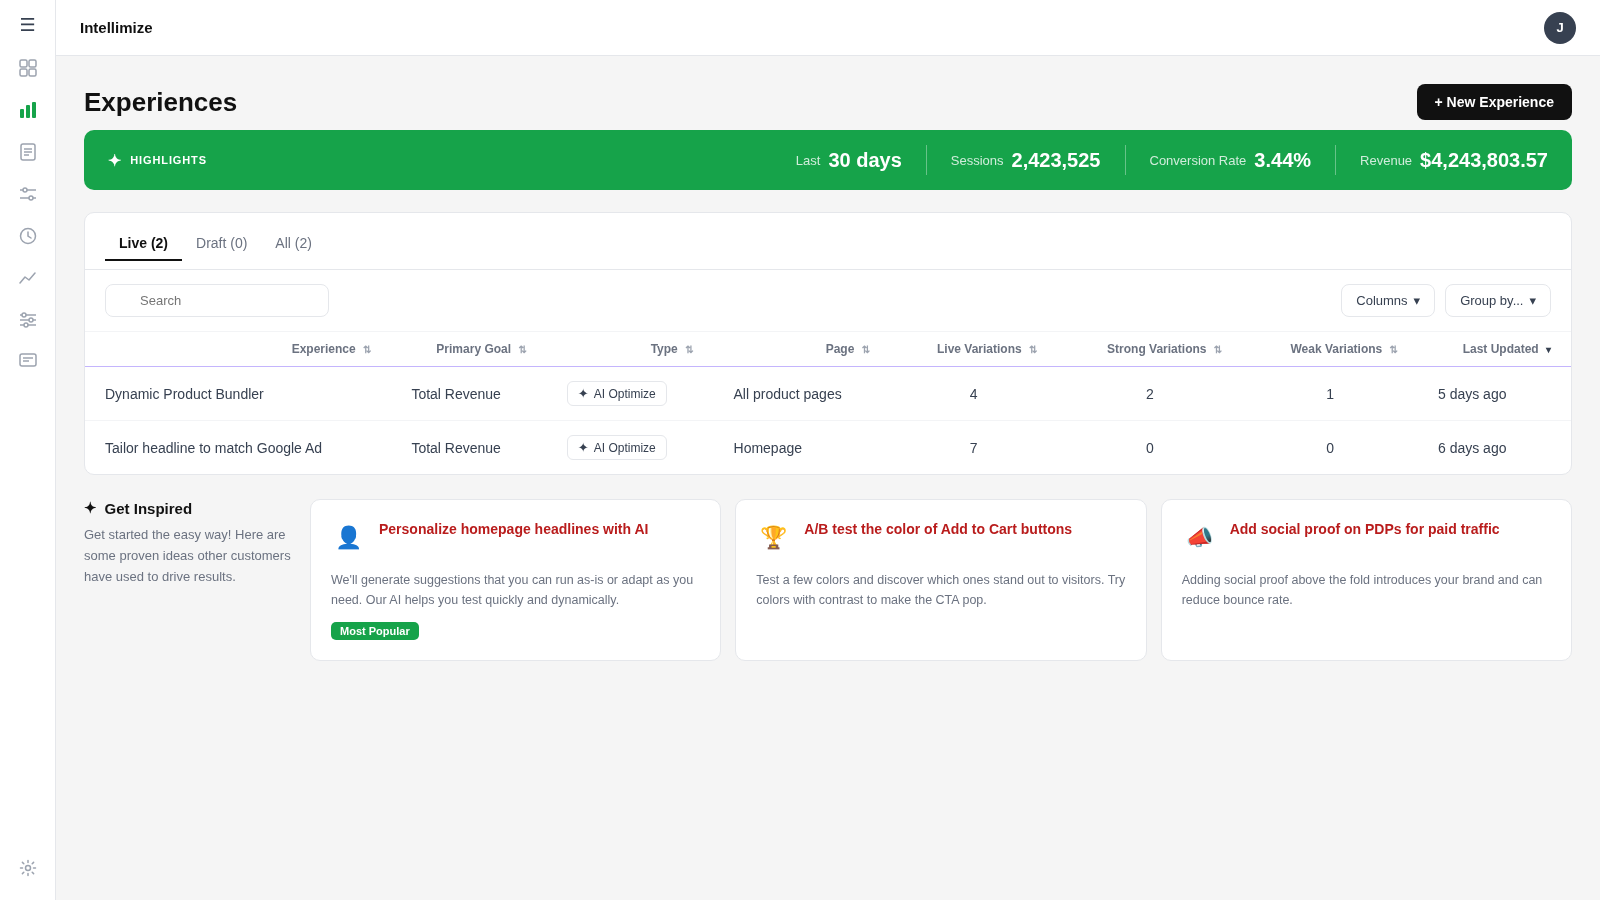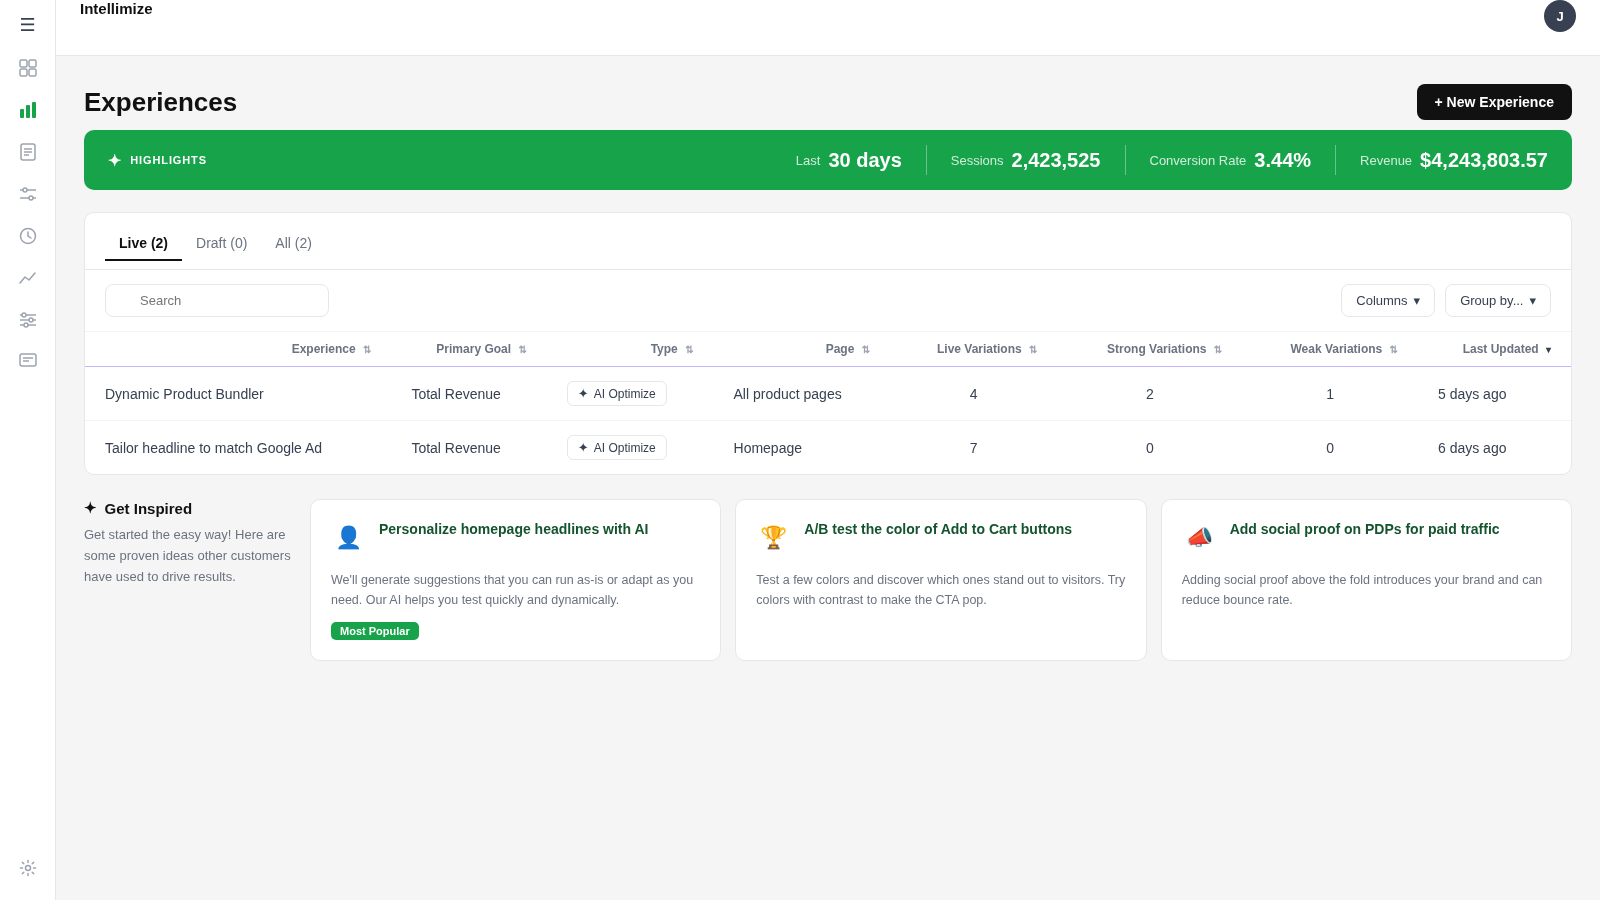--- a/index.html
+++ b/index.html
@@ -39,21 +39,21 @@
       flex-direction: column;
       overflow: hidden;
     }
 
     
     .topbar {
       height: 56px;
       background: #fff;
       border-bottom: 1px solid #e5e7eb;
       display: flex;
-      align-items: flex-start;
+      align-items: center;
       padding: 0 24px;
       justify-content: space-between;
     }
     .topbar-brand {
       font-size: 15px;
       font-weight: 600;
       color: #111;
     }
     .topbar-avatar {
       width: 32px;
@@ -312,21 +312,21 @@
       flex-shrink: 0;
       color: #16a34a;
       font-size: 22px;
       display: flex;
       align-items: center;
       justify-content: center;
     }
     .inspiration-card-title {
       font-size: 14px;
       font-weight: 700;
-      color: #14532d;
+      color: #b91c1c;
       line-height: 1.4;
     }
     .inspiration-card-desc {
       font-size: 12.5px;
       color: #6b7280;
       line-height: 1.6;
     }
     .most-popular-badge {
       display: inline-block;
       background: #16a34a;

